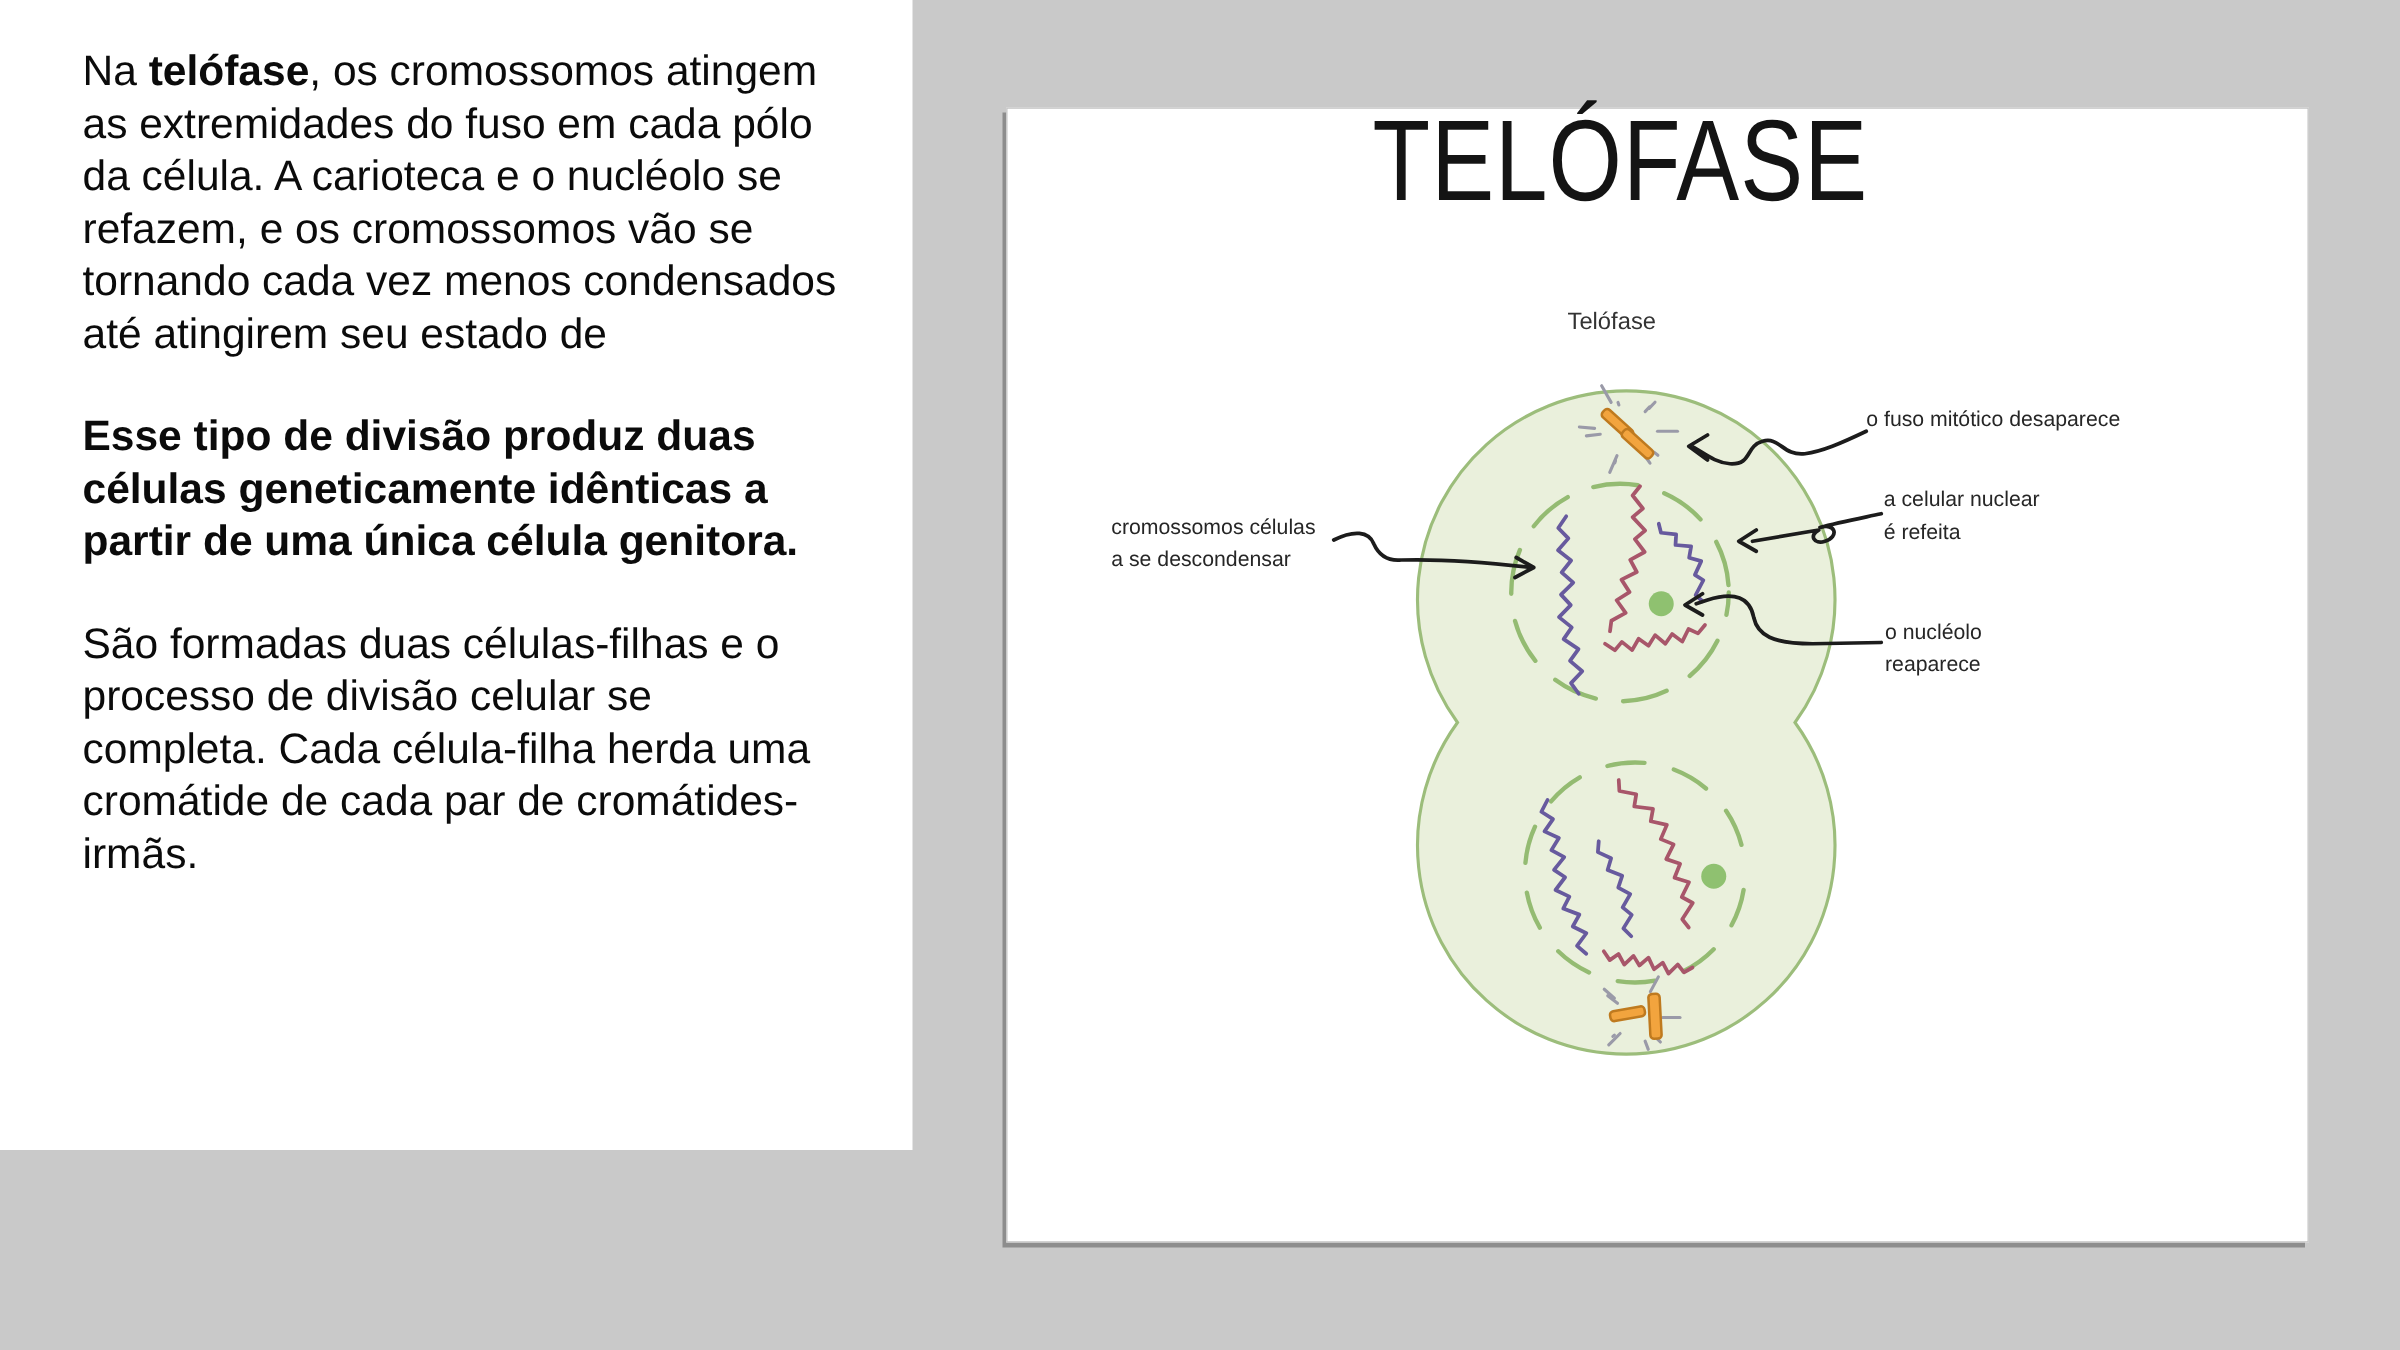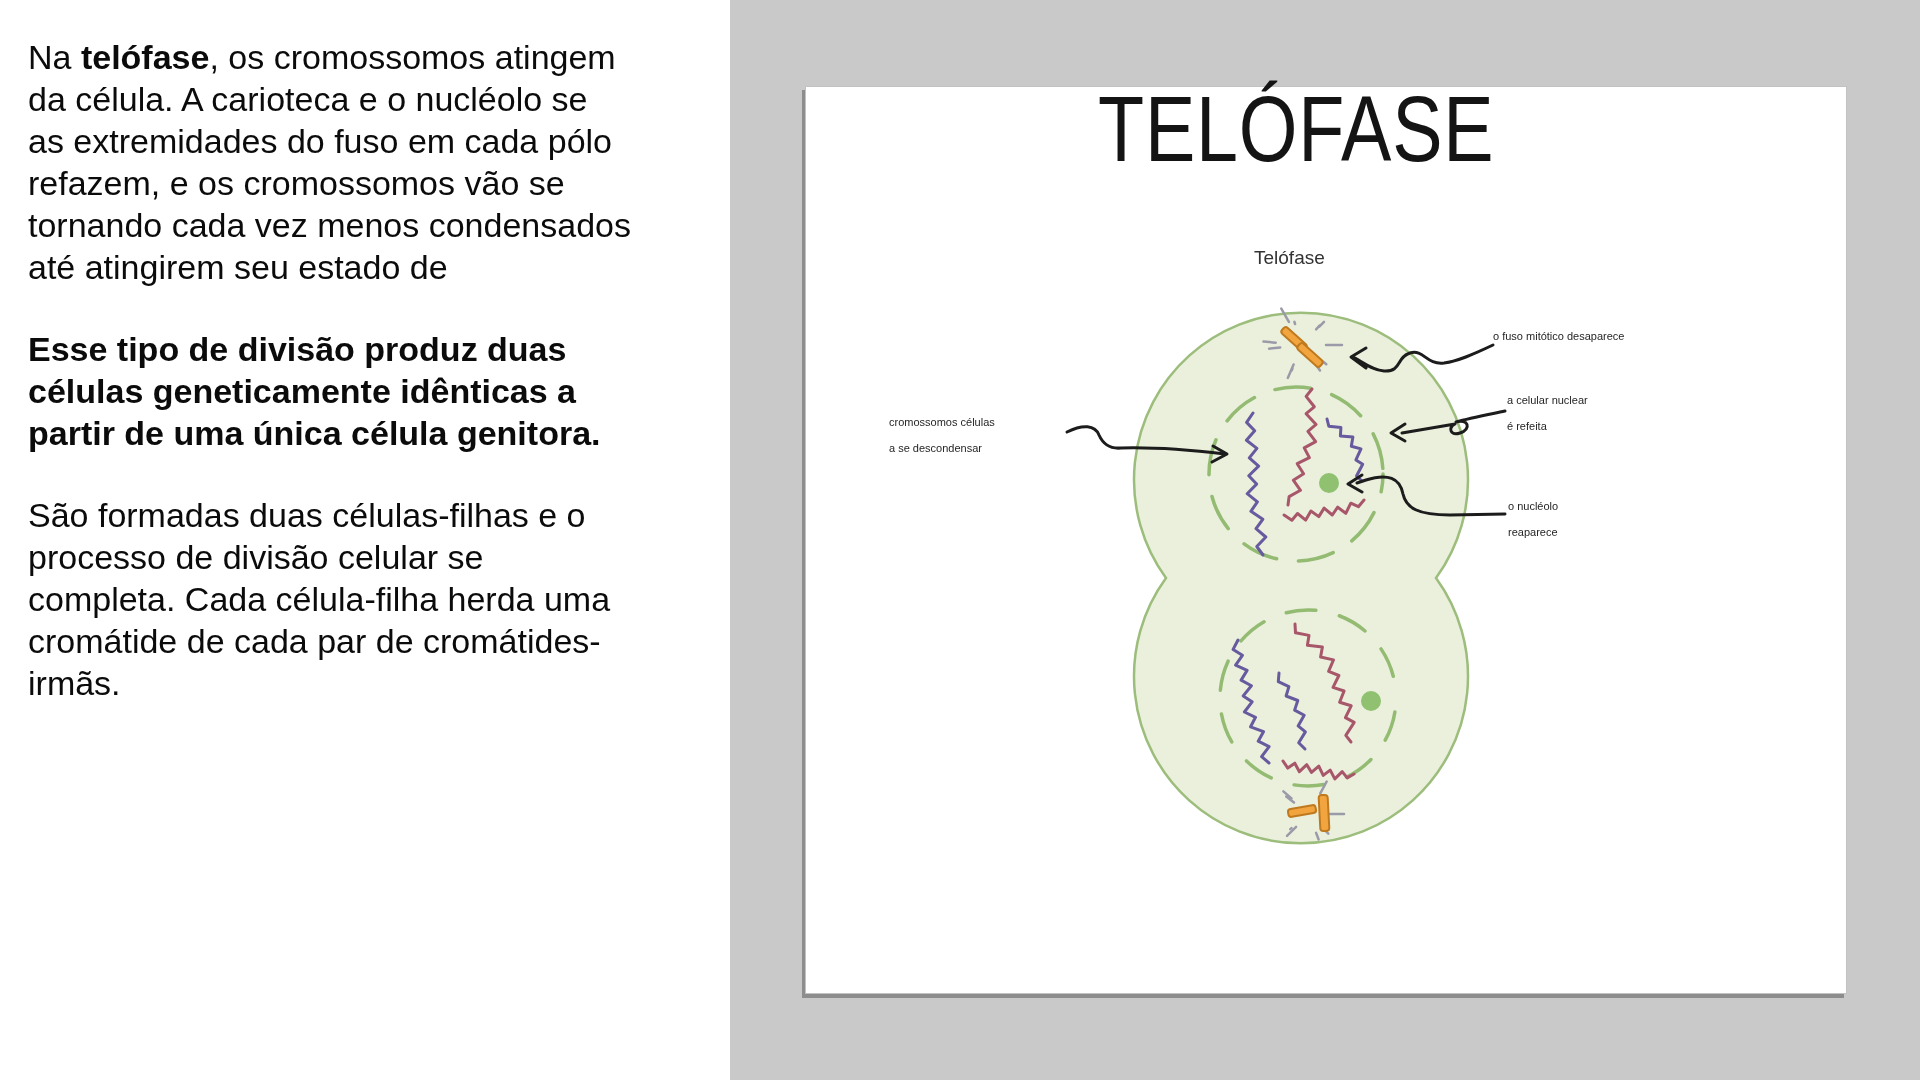--- a/index.html
+++ b/index.html
@@ -2,23 +2,23 @@
 <html><head>
 <meta charset="utf-8">
 <style>
   html,body{margin:0;padding:0;}
   body{
     width:1920px;height:1080px;position:relative;overflow:hidden;
     background:#c9c9c9;
     font-family:"Liberation Sans", sans-serif;
   }
   .left-panel{
-    position:absolute;left:0;top:0;width:730px;height:1080px;
+    position:absolute;left:0;top:0;width:730px;height:920px;
     background:#ffffff;box-sizing:border-box;
-    padding:36px 0 0 28px;color:#0b0b0b;
+    padding:36px 0 0 66px;color:#0b0b0b;
   }
   .para{font-size:34px;line-height:42px;margin:0;}
   .para + .para{margin-top:40px;}
   .line{display:block;white-space:nowrap;}
   .ws1{word-spacing:4px;}
   .bold{font-weight:bold;}
   .para-bold{font-weight:bold;}
   .slide-card{
     position:absolute;left:805px;top:86px;width:1040px;height:906px;
     background:#ffffff;border:1px solid #c2c2c2;box-sizing:content-box;
@@ -28,36 +28,36 @@
     position:absolute;left:292px;top:-4px;margin:0;
     font-size:92px;line-height:92px;font-weight:normal;letter-spacing:1px;
     color:#141414;transform:scaleX(0.82);transform-origin:left top;
     white-space:nowrap;
   }
   .diagram-caption{
     position:absolute;left:448px;top:159px;font-size:19px;line-height:24px;color:#333333;
     white-space:nowrap;
   }
   .dlabel{
-    position:absolute;font-size:11px;line-height:26px;color:#262626;white-space:nowrap;
+    position:absolute;font-size:17px;line-height:26px;color:#262626;white-space:nowrap;
   }
   #lbl-spindle{left:687px;top:236px;}
   #lbl-membrane{left:701px;top:300px;}
   #lbl-nucleolus{left:702px;top:406px;}
   #lbl-chromosomes{left:83px;top:322px;}
   svg.diagram{position:absolute;left:0;top:0;}
 </style>
 </head>
 <body>
 
 <div class="left-panel">
   <p class="para">
     <span class="line"><span>Na </span><span class="bold">telófase</span><span>, os cromossomos atingem</span></span>
+    <span class="line">as extremidades do fuso em cada pólo</span>
     <span class="line">da célula. A carioteca e o nucléolo se</span>
-    <span class="line">as extremidades do fuso em cada pólo</span>
     <span class="line">refazem, e os cromossomos vão se</span>
     <span class="line">tornando cada vez menos condensados</span>
     <span class="line">até atingirem seu estado de</span>
   </p>
   <p class="para para-bold">
     <span class="line">Esse tipo de divisão produz duas</span>
     <span class="line">células geneticamente idênticas a</span>
     <span class="line">partir de uma única célula genitora.</span>
   </p>
   <p class="para">

